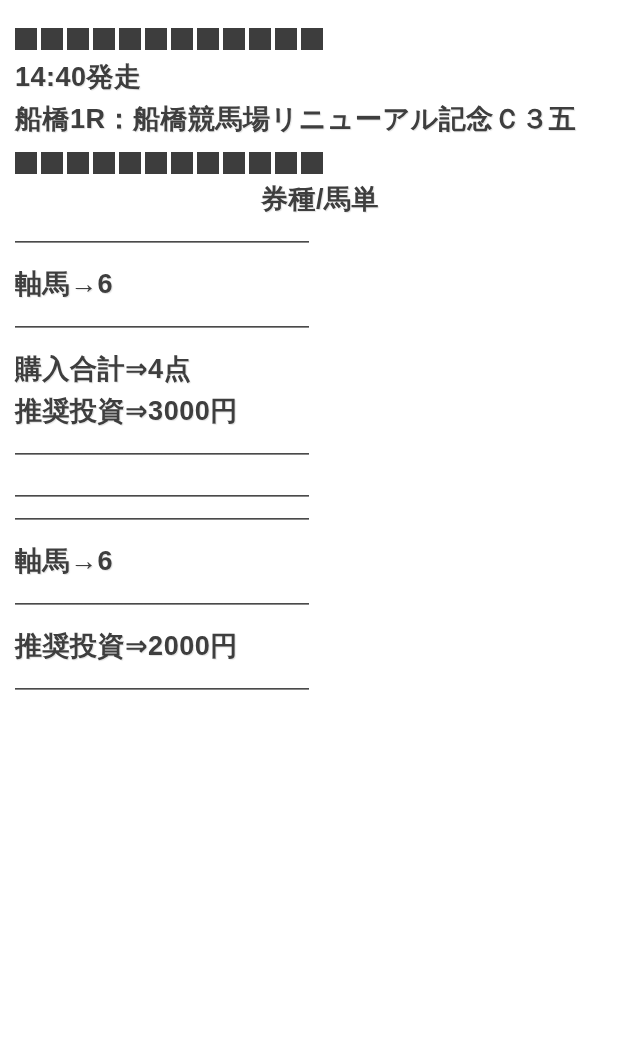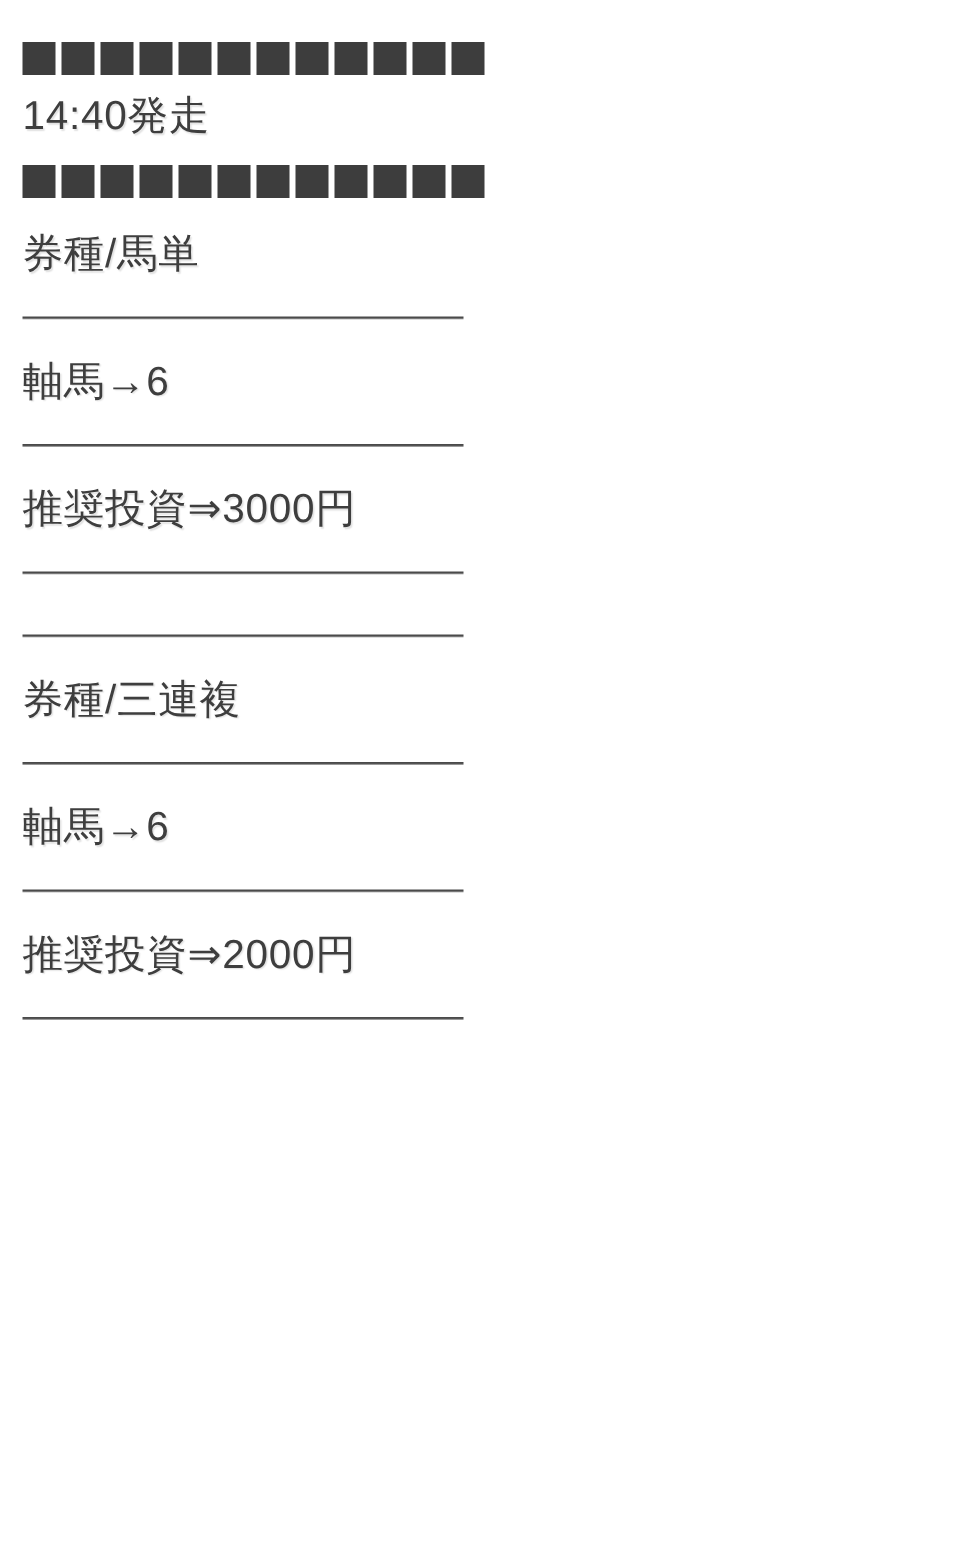--- a/index.html
+++ b/index.html
@@ -11,39 +11,39 @@
     overflow: hidden;
   }
   .doc {
     box-sizing: border-box;
     width: 640px;
     height: 1043px;
     padding: 28px 15px 0 15px;
   }
   .txt {
     font-size: 27px;
-    font-weight: 400;
+    font-weight: 700;
     color: #3e3e3e;
     line-height: 42px;
     white-space: nowrap;
     letter-spacing: 0.5px;
     text-shadow: 1px 1px 1px rgba(0,0,0,0.12);
   }
   .squares {
     display: flex;
     gap: 4px;
     height: 22px;
   }
   .squares .sq {
     width: 22px;
     height: 22px;
     background: #3d3d3d;
   }
   .mt6  { margin-top: 6px; }
-  .mt8  { margin-top: 16px; }
+  .mt8  { margin-top: 4px; text-align: center; }
   .mt12 { margin-top: 12px; }
   .rule {
     width: 294px;
     height: 2px;
     border: none;
     margin: 21px 0 20px 0;
     background: linear-gradient(to bottom, #4a4a4a 45%, #bcbcbc 100%);
   }
   .rule--wide-gap { margin-top: 40px; }
 </style>
@@ -62,20 +62,21 @@
       <span class="sq"></span>
       <span class="sq"></span>
       <span class="sq"></span>
       <span class="sq"></span>
       <span class="sq"></span>
       <span class="sq"></span>
     </div>
 
   <div class="txt mt6">14:40発走</div>
 
+  <div class="txt">船橋1R：船橋競馬場リニューアル記念Ｃ３五</div>
 
   <div class="squares mt12">
       <span class="sq"></span>
       <span class="sq"></span>
       <span class="sq"></span>
       <span class="sq"></span>
       <span class="sq"></span>
       <span class="sq"></span>
       <span class="sq"></span>
       <span class="sq"></span>
@@ -87,29 +88,29 @@
 
   <section>
     <div class="txt mt8">券種/馬単</div>
 
     <div class="rule"></div>
 
     <div class="txt">軸馬→6</div>
 
     <div class="rule"></div>
 
+    <div class="txt">購入合計⇒4点</div>
     <div class="txt">推奨投資⇒3000円</div>
 
     <div class="rule"></div>
   </section>
 
   <div class="rule rule--wide-gap"></div>
 
   <section>
-    <div class="txt">券種/三連複</div>
 
     <div class="rule"></div>
 
     <div class="txt">軸馬→6</div>
 
     <div class="rule"></div>
 
     <div class="txt">推奨投資⇒2000円</div>
 
     <div class="rule"></div>

